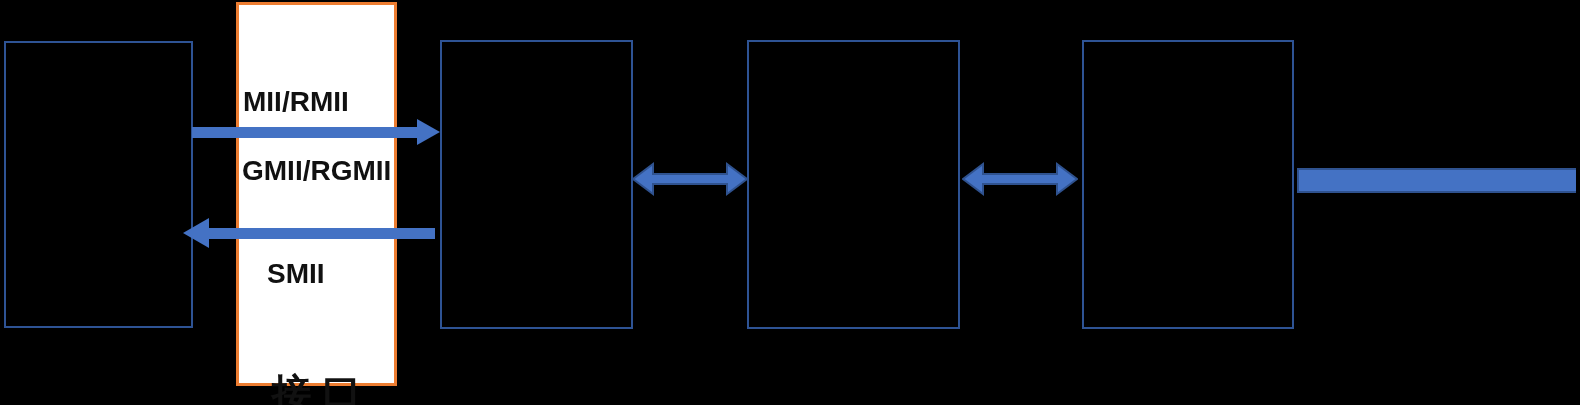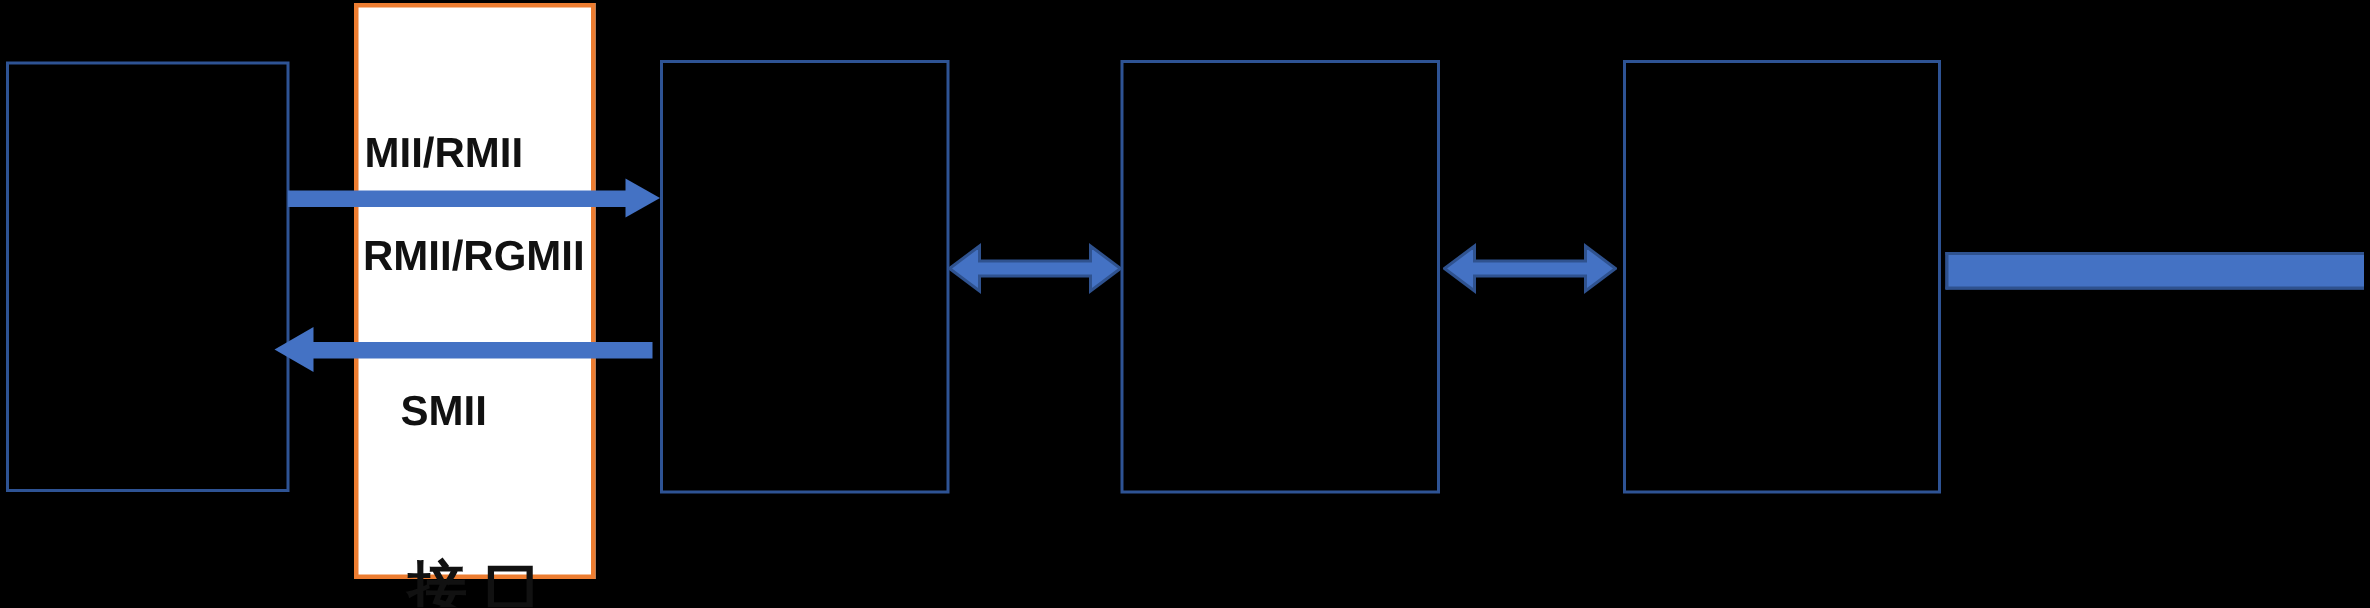--- a/index.html
+++ b/index.html
@@ -119,21 +119,21 @@
 
   <div class="block b1"></div>
 
   <div class="interface-panel"></div>
 
   <div class="block b2"></div>
   <div class="block b3"></div>
   <div class="block b4"></div>
 
   <span class="if-label mii">MII/RMII</span>
-  <span class="if-label gmii">RMII/RGMII</span>
+  <span class="if-label gmii">GMII/RGMII</span>
   <span class="if-label smii">SMII</span>
   <div class="panel-title">接口</div>
 
   <div class="arrow-shaft shaft-right"></div>
   <div class="arrow-head head-right"></div>
 
   <div class="arrow-shaft shaft-left"></div>
   <div class="arrow-head head-left"></div>
 
   <svg class="double-arrow da1" viewBox="0 0 116 36" xmlns="http://www.w3.org/2000/svg">

